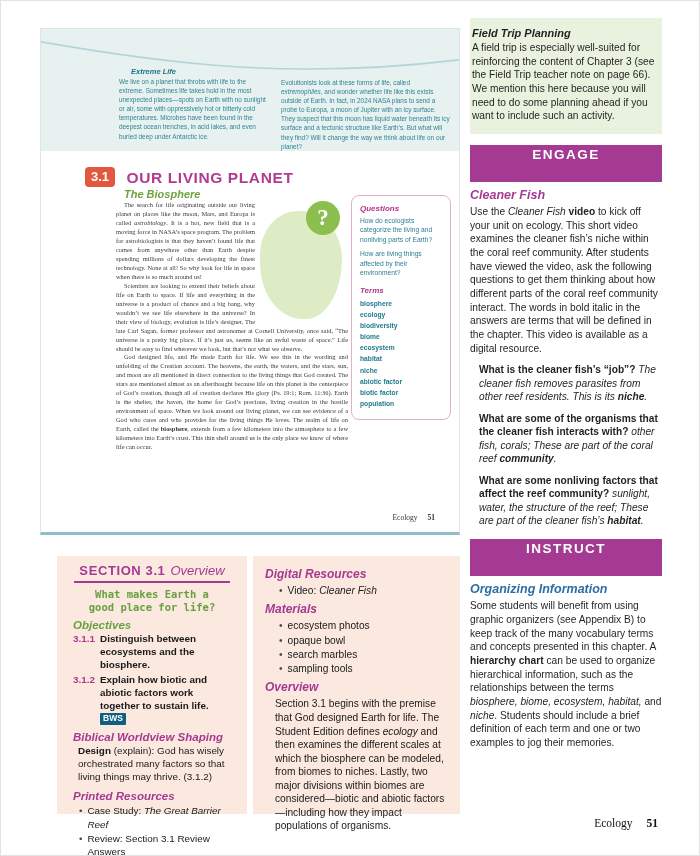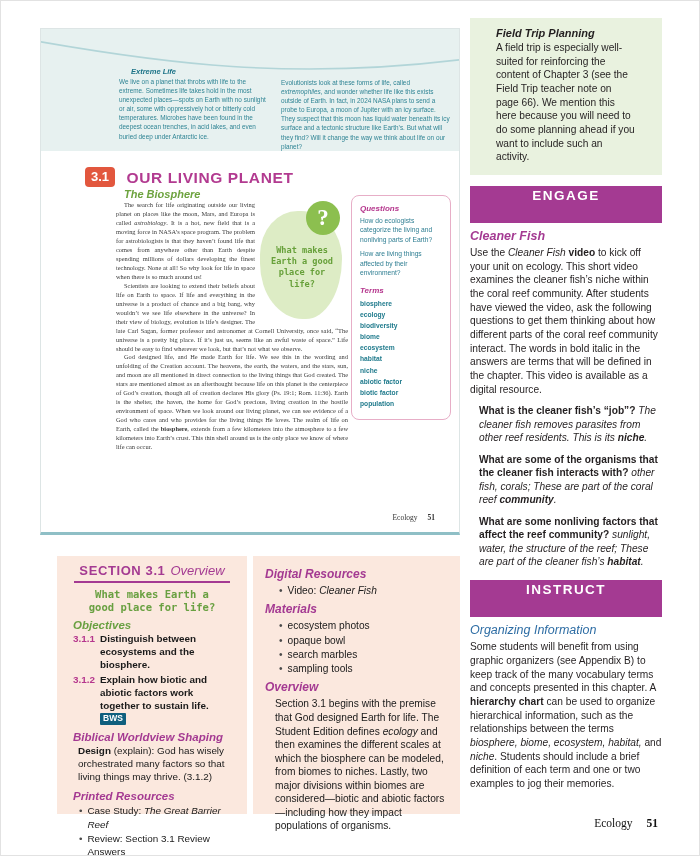--- a/index.html
+++ b/index.html
@@ -43,27 +43,27 @@
   .sb-h{color:#b5368d;font-weight:bold;font-style:italic;font-size:8px;margin-bottom:3px;}
   .sb-q{color:#2e7e92;font-size:6.7px;line-height:1.4;margin-bottom:5px;}
   .sb-terms{margin-top:9px;}
   .sb-term{color:#1f7a8c;font-weight:bold;font-size:6.7px;line-height:1.65;}
   .sp-footer{position:absolute;right:24px;bottom:10px;font-family:"Liberation Serif",serif;
         font-size:7.5px;color:#333;}
   .sp-footer .pg{font-weight:bold;margin-left:10px;}
 
   
   .notes-col{position:absolute;left:470px;top:18px;width:192px;color:#231f20;}
-  .fieldtrip{background:#e9f2df;padding:9px 26px 11px;margin-bottom:11px;}
+  .fieldtrip{background:#e9f2df;padding:9px 2px 11px;margin-bottom:11px;}
   .ft-title{font-weight:bold;font-style:italic;font-size:11px;margin-bottom:2px;}
   .note-body{font-size:10.2px;line-height:1.34;}
   .phase-bar{background:#a43a92;color:#fff;text-align:center;font-weight:bold;font-size:13.5px;
         letter-spacing:1.5px;padding:2px 0 20px;margin:0 0 6px;}
   .h-purple{color:#a43a92;font-weight:bold;font-style:italic;font-size:12.5px;margin:0 0 3px;}
-  .h-blue{color:#2e6da4;font-weight:normal;font-style:italic;font-size:12.5px;margin:0 0 3px;}
+  .h-blue{color:#2e6da4;font-weight:bold;font-style:italic;font-size:12.5px;margin:0 0 3px;}
   .qa-block{margin-top:8px;padding-left:9px;font-size:10.2px;line-height:1.32;}
   .instruct-gap{height:12px;}
 
   
   .box-left{position:absolute;left:57px;top:556px;width:190px;height:258px;background:#fbe8de;
         box-sizing:border-box;padding:7px 16px;color:#1a1a1a;}
   .box-mid{position:absolute;left:253px;top:556px;width:207px;height:258px;background:#fbe8de;
         box-sizing:border-box;padding:7px 12px;color:#1a1a1a;}
   .ov-title{text-align:center;color:#a43a92;font-size:13px;}
   .ov-title .main{font-weight:bold;letter-spacing:0.6px;}
@@ -114,21 +114,20 @@
     <div class="sp-head">
       <span class="sp-badge">3.1</span>
       <span class="sp-title">OUR LIVING PLANET</span>
       <div class="sp-subtitle">The Biosphere</div>
     </div>
 
     <div class="sp-body">
       <div class="blob-wrap">
         <div class="blob"></div>
         <div class="qmark-circle">?</div>
-        <div class="blob-q">What makes Earth a good place for life?</div>
       </div>
       <p><span class="s-n">The search for life originating outside our living planet on places like the moon, Mars, and Europa is called </span><span class="s-i">astrobiology</span><span class="s-n">. It is a hot, new field that is a moving force in NASA’s space program. The problem for astrobiologists is that they haven’t found life that comes from anywhere other than Earth despite spending millions of dollars developing the finest technology. None at all! So why look for life in space when there is so much around us!</span></p>
       <p><span class="s-n">Scientists are looking to extend their beliefs about life on Earth to space. If life and everything in the universe is a product of chance and a big bang, why wouldn’t we see life elsewhere in the universe? In their view of biology, evolution is life’s designer. The late Carl Sagan, former professor and astronomer at Cornell University, once said, “The universe is a pretty big place. If it’s just us, seems like an awful waste of space.” Life should be easy to find wherever we look, but that’s not what we observe.</span></p>
       <p><span class="s-n">God designed life, and He made Earth for life. We see this in the wording and unfolding of the Creation account. The heavens, the earth, the waters, and the stars, sun, and moon are all mentioned in direct connection to the living things that God created. The stars are mentioned almost as an afterthought because life on this planet is the centerpiece of God’s creation, though all of creation declares His glory (Ps. 19:1; Rom. 11:36). Earth is the shelter, the haven, the home for God’s precious, living creation in the hostile environment of space. When we look around our living planet, we can see evidence of a God who cares and who provides for the living things He loves. The realm of life on Earth, called the </span><span class="s-b">biosphere</span><span class="s-n">, extends from a few kilometers into the atmosphere to a few kilometers into Earth’s crust. This thin shell around us is the only place we know of where life can occur.</span></p>
     </div>
 
     <div class="sp-sidebar">
       <div class="sb-h">Questions</div>
       <div class="sb-q">How do ecologists categorize the living and nonliving parts of Earth?</div>
       <div class="sb-q">How are living things affected by their environment?</div>

